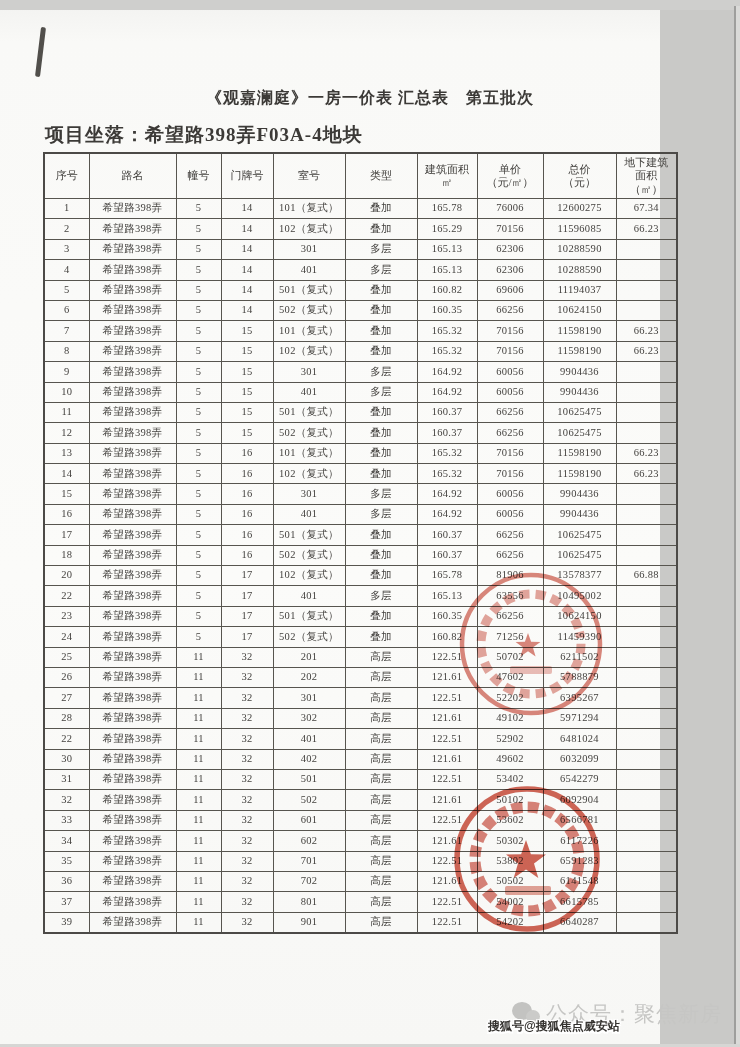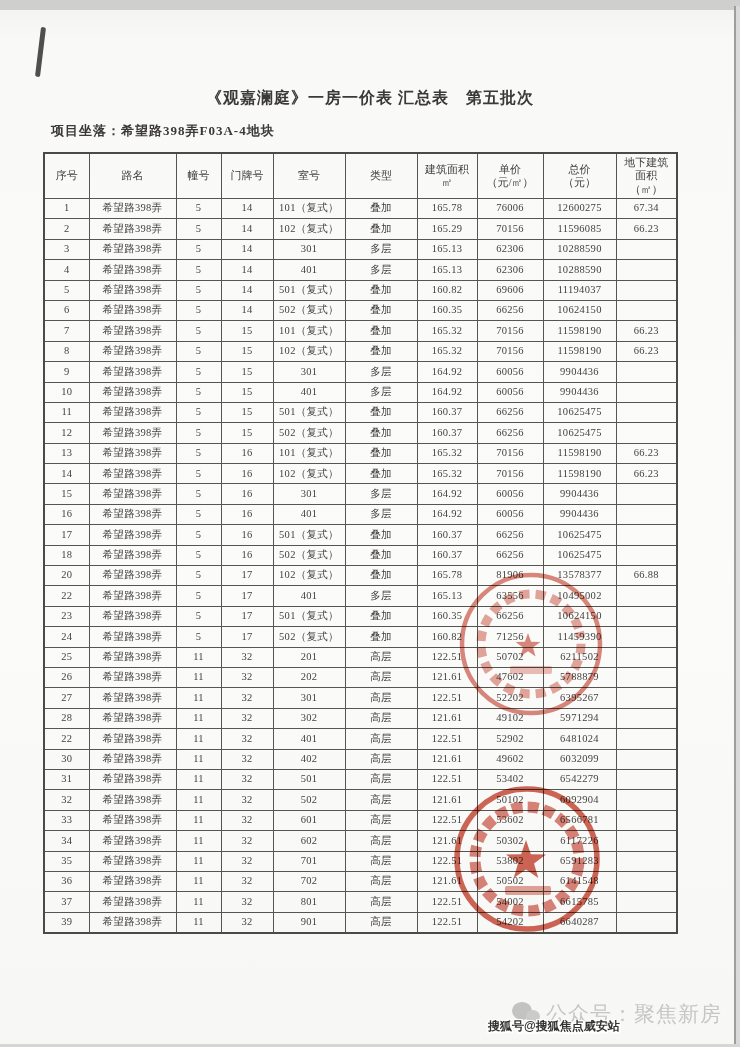--- a/index.html
+++ b/index.html
@@ -2,37 +2,37 @@
 <html><head>
 <meta charset="utf-8">
 <style>
   html,body{margin:0;padding:0;}
   body{
     width:740px;height:1047px;overflow:hidden;position:relative;
     background:#c9c9c7;
     font-family:"Liberation Serif","DejaVu Serif",serif;
   }
   #paper{
-    position:absolute;left:0;top:0;width:740px;height:1047px;
+    position:absolute;left:0;top:0;width:660px;height:1047px;
     background:linear-gradient(180deg,#f2f2f0 0%,#f9f9f7 4%,#fbfbf9 55%,#f7f7f5 100%);
   }
   
   #top-scan-band{position:absolute;left:0;top:0;width:740px;height:10px;background:#cfcfcd;}
   #right-edge-line{position:absolute;left:734px;top:6px;width:2px;height:1041px;background:#9e9e9c;}
   #right-edge-shade{position:absolute;left:736px;top:6px;width:4px;height:1041px;background:#dadad8;}
   #bottom-edge{position:absolute;left:0;top:1044px;width:740px;height:3px;background:#d6d6d4;}
   #black-tick{position:absolute;left:38px;top:27px;width:5px;height:50px;background:#514f4b;border-radius:2px;transform:rotate(7deg);}
 
   #doc-title{
     position:absolute;left:0;top:88px;width:740px;text-align:center;
     font-size:16px;font-weight:bold;color:#3c3a37;letter-spacing:1px;
   }
   #doc-location{
-    position:absolute;left:51px;top:122px;
-    font-size:13px;font-weight:bold;color:#3c3a37;letter-spacing:1px;
+    position:absolute;left:45px;top:122px;
+    font-size:19px;font-weight:bold;color:#3c3a37;letter-spacing:1px;
   }
 
   #price-table{
     position:absolute;left:43px;top:152px;width:633px;
     border-collapse:collapse;table-layout:fixed;
     font-size:10.5px;color:#44423f;
     border:2px solid #4c4a47;
   }
   #price-table th,#price-table td{
     border:1px solid #57554f;

